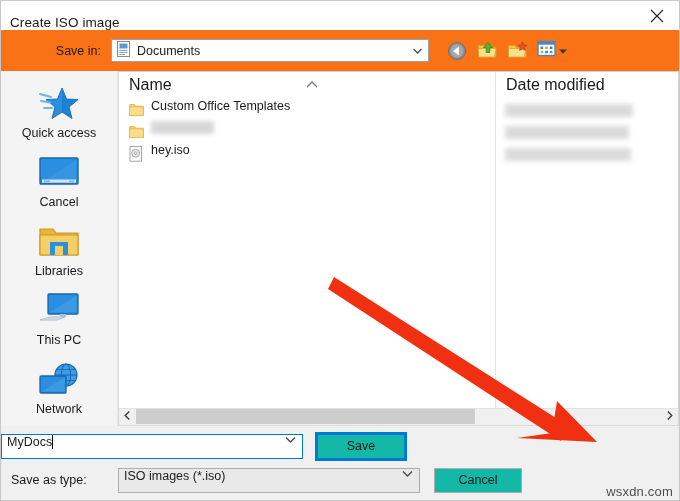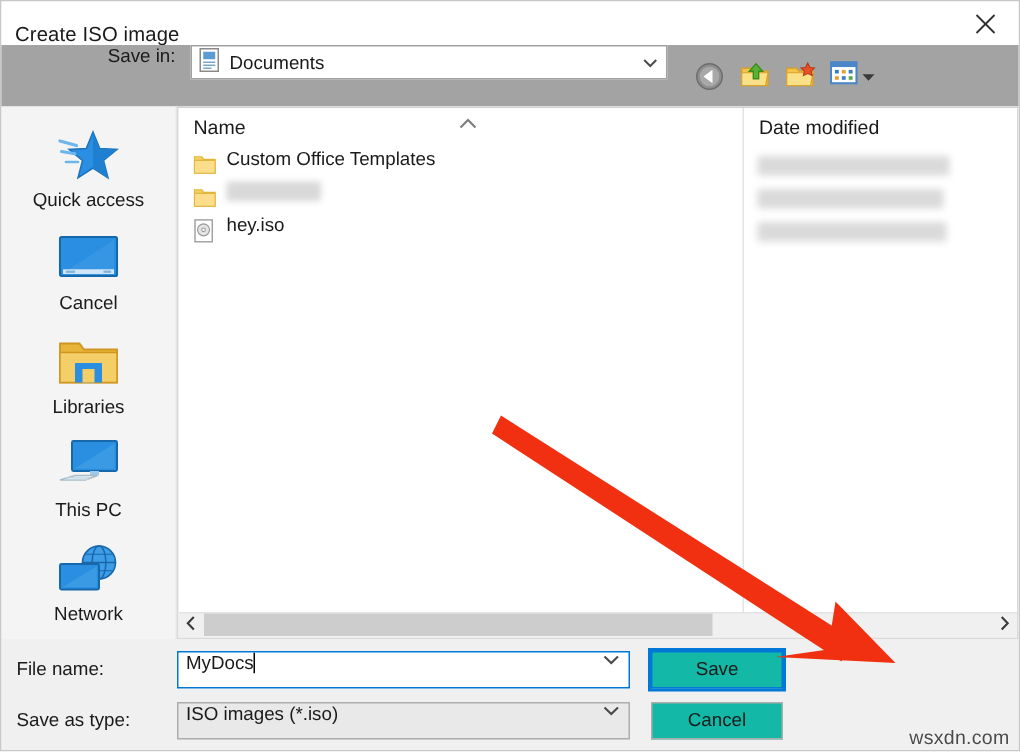--- a/index.html
+++ b/index.html
@@ -53,24 +53,25 @@
     align-items: center;
     justify-content: center;
     cursor: pointer;
   }
   .close-btn svg { display: block; }
 
   
   .toolbar {
     height: 41px;
     min-height: 41px;
-    background: #a3a3a3;
-    display: flex;
-    box-sizing: border-box;
-    padding: 0 10px 0 16px;
+    background: #f97316;
+    display: flex;
+    align-items: center;
+    box-sizing: border-box;
+    padding: 0 10px 0 0;
   }
   .savein-label {
     width: 110px;
     text-align: right;
     padding-right: 10px;
     font-size: 12.5px;
     color: #1a1a1a;
     box-sizing: border-box;
     white-space: nowrap;
   }
@@ -195,21 +196,21 @@
   .col-date {
     flex: 1 1 auto;
     box-sizing: border-box;
     position: relative;
   }
   .col-head {
     height: 25px;
     display: flex;
     align-items: center;
     padding-left: 10px;
-    font-size: 13px;
+    font-size: 16px;
     color: #1a1a1a;
     box-sizing: border-box;
     position: relative;
     cursor: pointer;
     white-space: nowrap;
   }
   .sort-chevron {
     position: absolute;
     left: 186px;
     top: 3px;
@@ -650,21 +651,20 @@
             </svg>
           </span>
         </div>
       </div>
     </div>
   </div>
 
   <div class="footer">
 
     <div class="frow">
-      <div class="frow-label">File name:</div>
       <div class="fcombo focused">
         <span class="fcombo-value"><span>MyDocs</span><span class="caret"></span></span>
         <span class="fcombo-chevron">
           <svg width="13" height="9" viewBox="0 0 13 9">
             <polyline points="2,2.6 6.5,7 11,2.6" fill="none" stroke="#4a4a4a" stroke-width="1.4"></polyline>
           </svg>
         </span>
       </div>
       <div class="btn-col">
         <div class="dlg-btn default">Save</div>

